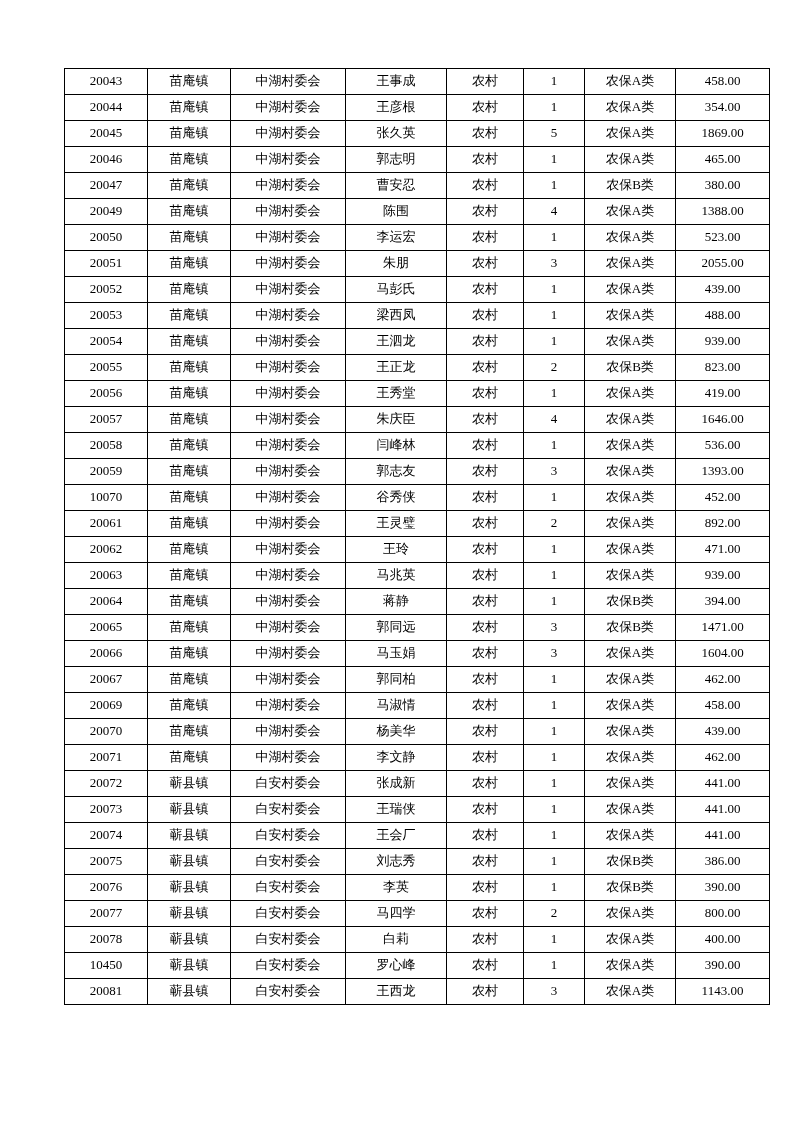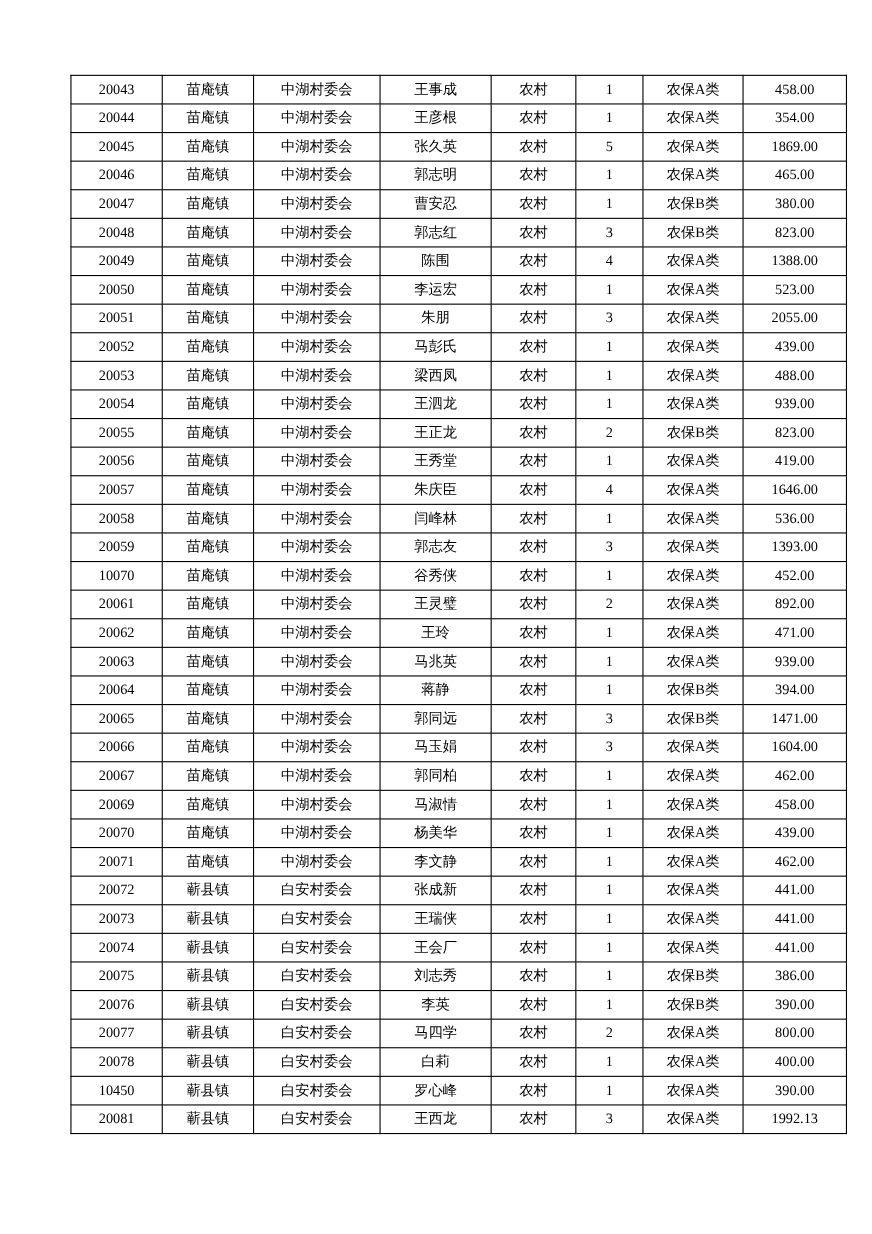--- a/index.html
+++ b/index.html
@@ -95,334 +95,324 @@
           <td class="c-id">20047</td>
           <td class="c-town">苗庵镇</td>
           <td class="c-village">中湖村委会</td>
           <td class="c-name">曹安忍</td>
           <td class="c-type">农村</td>
           <td class="c-count">1</td>
           <td class="c-cat">农保B类</td>
           <td class="c-amount">380.00</td>
         </tr>
         <tr>
-          <td class="c-id">20048</td>
-          <td class="c-town">苗庵镇</td>
-          <td class="c-village">中湖村委会</td>
-          <td class="c-name">郭志红</td>
+          <td class="c-id">20049</td>
+          <td class="c-town">苗庵镇</td>
+          <td class="c-village">中湖村委会</td>
+          <td class="c-name">陈围</td>
+          <td class="c-type">农村</td>
+          <td class="c-count">4</td>
+          <td class="c-cat">农保A类</td>
+          <td class="c-amount">1388.00</td>
+        </tr>
+        <tr>
+          <td class="c-id">20050</td>
+          <td class="c-town">苗庵镇</td>
+          <td class="c-village">中湖村委会</td>
+          <td class="c-name">李运宏</td>
+          <td class="c-type">农村</td>
+          <td class="c-count">1</td>
+          <td class="c-cat">农保A类</td>
+          <td class="c-amount">523.00</td>
+        </tr>
+        <tr>
+          <td class="c-id">20051</td>
+          <td class="c-town">苗庵镇</td>
+          <td class="c-village">中湖村委会</td>
+          <td class="c-name">朱朋</td>
           <td class="c-type">农村</td>
           <td class="c-count">3</td>
+          <td class="c-cat">农保A类</td>
+          <td class="c-amount">2055.00</td>
+        </tr>
+        <tr>
+          <td class="c-id">20052</td>
+          <td class="c-town">苗庵镇</td>
+          <td class="c-village">中湖村委会</td>
+          <td class="c-name">马彭氏</td>
+          <td class="c-type">农村</td>
+          <td class="c-count">1</td>
+          <td class="c-cat">农保A类</td>
+          <td class="c-amount">439.00</td>
+        </tr>
+        <tr>
+          <td class="c-id">20053</td>
+          <td class="c-town">苗庵镇</td>
+          <td class="c-village">中湖村委会</td>
+          <td class="c-name">梁西凤</td>
+          <td class="c-type">农村</td>
+          <td class="c-count">1</td>
+          <td class="c-cat">农保A类</td>
+          <td class="c-amount">488.00</td>
+        </tr>
+        <tr>
+          <td class="c-id">20054</td>
+          <td class="c-town">苗庵镇</td>
+          <td class="c-village">中湖村委会</td>
+          <td class="c-name">王泗龙</td>
+          <td class="c-type">农村</td>
+          <td class="c-count">1</td>
+          <td class="c-cat">农保A类</td>
+          <td class="c-amount">939.00</td>
+        </tr>
+        <tr>
+          <td class="c-id">20055</td>
+          <td class="c-town">苗庵镇</td>
+          <td class="c-village">中湖村委会</td>
+          <td class="c-name">王正龙</td>
+          <td class="c-type">农村</td>
+          <td class="c-count">2</td>
           <td class="c-cat">农保B类</td>
           <td class="c-amount">823.00</td>
         </tr>
         <tr>
-          <td class="c-id">20049</td>
-          <td class="c-town">苗庵镇</td>
-          <td class="c-village">中湖村委会</td>
-          <td class="c-name">陈围</td>
+          <td class="c-id">20056</td>
+          <td class="c-town">苗庵镇</td>
+          <td class="c-village">中湖村委会</td>
+          <td class="c-name">王秀堂</td>
+          <td class="c-type">农村</td>
+          <td class="c-count">1</td>
+          <td class="c-cat">农保A类</td>
+          <td class="c-amount">419.00</td>
+        </tr>
+        <tr>
+          <td class="c-id">20057</td>
+          <td class="c-town">苗庵镇</td>
+          <td class="c-village">中湖村委会</td>
+          <td class="c-name">朱庆臣</td>
           <td class="c-type">农村</td>
           <td class="c-count">4</td>
           <td class="c-cat">农保A类</td>
-          <td class="c-amount">1388.00</td>
-        </tr>
-        <tr>
-          <td class="c-id">20050</td>
-          <td class="c-town">苗庵镇</td>
-          <td class="c-village">中湖村委会</td>
-          <td class="c-name">李运宏</td>
-          <td class="c-type">农村</td>
-          <td class="c-count">1</td>
-          <td class="c-cat">农保A类</td>
-          <td class="c-amount">523.00</td>
-        </tr>
-        <tr>
-          <td class="c-id">20051</td>
-          <td class="c-town">苗庵镇</td>
-          <td class="c-village">中湖村委会</td>
-          <td class="c-name">朱朋</td>
+          <td class="c-amount">1646.00</td>
+        </tr>
+        <tr>
+          <td class="c-id">20058</td>
+          <td class="c-town">苗庵镇</td>
+          <td class="c-village">中湖村委会</td>
+          <td class="c-name">闫峰林</td>
+          <td class="c-type">农村</td>
+          <td class="c-count">1</td>
+          <td class="c-cat">农保A类</td>
+          <td class="c-amount">536.00</td>
+        </tr>
+        <tr>
+          <td class="c-id">20059</td>
+          <td class="c-town">苗庵镇</td>
+          <td class="c-village">中湖村委会</td>
+          <td class="c-name">郭志友</td>
           <td class="c-type">农村</td>
           <td class="c-count">3</td>
           <td class="c-cat">农保A类</td>
-          <td class="c-amount">2055.00</td>
-        </tr>
-        <tr>
-          <td class="c-id">20052</td>
-          <td class="c-town">苗庵镇</td>
-          <td class="c-village">中湖村委会</td>
-          <td class="c-name">马彭氏</td>
+          <td class="c-amount">1393.00</td>
+        </tr>
+        <tr>
+          <td class="c-id">10070</td>
+          <td class="c-town">苗庵镇</td>
+          <td class="c-village">中湖村委会</td>
+          <td class="c-name">谷秀侠</td>
+          <td class="c-type">农村</td>
+          <td class="c-count">1</td>
+          <td class="c-cat">农保A类</td>
+          <td class="c-amount">452.00</td>
+        </tr>
+        <tr>
+          <td class="c-id">20061</td>
+          <td class="c-town">苗庵镇</td>
+          <td class="c-village">中湖村委会</td>
+          <td class="c-name">王灵璧</td>
+          <td class="c-type">农村</td>
+          <td class="c-count">2</td>
+          <td class="c-cat">农保A类</td>
+          <td class="c-amount">892.00</td>
+        </tr>
+        <tr>
+          <td class="c-id">20062</td>
+          <td class="c-town">苗庵镇</td>
+          <td class="c-village">中湖村委会</td>
+          <td class="c-name">王玲</td>
+          <td class="c-type">农村</td>
+          <td class="c-count">1</td>
+          <td class="c-cat">农保A类</td>
+          <td class="c-amount">471.00</td>
+        </tr>
+        <tr>
+          <td class="c-id">20063</td>
+          <td class="c-town">苗庵镇</td>
+          <td class="c-village">中湖村委会</td>
+          <td class="c-name">马兆英</td>
+          <td class="c-type">农村</td>
+          <td class="c-count">1</td>
+          <td class="c-cat">农保A类</td>
+          <td class="c-amount">939.00</td>
+        </tr>
+        <tr>
+          <td class="c-id">20064</td>
+          <td class="c-town">苗庵镇</td>
+          <td class="c-village">中湖村委会</td>
+          <td class="c-name">蒋静</td>
+          <td class="c-type">农村</td>
+          <td class="c-count">1</td>
+          <td class="c-cat">农保B类</td>
+          <td class="c-amount">394.00</td>
+        </tr>
+        <tr>
+          <td class="c-id">20065</td>
+          <td class="c-town">苗庵镇</td>
+          <td class="c-village">中湖村委会</td>
+          <td class="c-name">郭同远</td>
+          <td class="c-type">农村</td>
+          <td class="c-count">3</td>
+          <td class="c-cat">农保B类</td>
+          <td class="c-amount">1471.00</td>
+        </tr>
+        <tr>
+          <td class="c-id">20066</td>
+          <td class="c-town">苗庵镇</td>
+          <td class="c-village">中湖村委会</td>
+          <td class="c-name">马玉娟</td>
+          <td class="c-type">农村</td>
+          <td class="c-count">3</td>
+          <td class="c-cat">农保A类</td>
+          <td class="c-amount">1604.00</td>
+        </tr>
+        <tr>
+          <td class="c-id">20067</td>
+          <td class="c-town">苗庵镇</td>
+          <td class="c-village">中湖村委会</td>
+          <td class="c-name">郭同柏</td>
+          <td class="c-type">农村</td>
+          <td class="c-count">1</td>
+          <td class="c-cat">农保A类</td>
+          <td class="c-amount">462.00</td>
+        </tr>
+        <tr>
+          <td class="c-id">20069</td>
+          <td class="c-town">苗庵镇</td>
+          <td class="c-village">中湖村委会</td>
+          <td class="c-name">马淑情</td>
+          <td class="c-type">农村</td>
+          <td class="c-count">1</td>
+          <td class="c-cat">农保A类</td>
+          <td class="c-amount">458.00</td>
+        </tr>
+        <tr>
+          <td class="c-id">20070</td>
+          <td class="c-town">苗庵镇</td>
+          <td class="c-village">中湖村委会</td>
+          <td class="c-name">杨美华</td>
           <td class="c-type">农村</td>
           <td class="c-count">1</td>
           <td class="c-cat">农保A类</td>
           <td class="c-amount">439.00</td>
         </tr>
         <tr>
-          <td class="c-id">20053</td>
-          <td class="c-town">苗庵镇</td>
-          <td class="c-village">中湖村委会</td>
-          <td class="c-name">梁西凤</td>
-          <td class="c-type">农村</td>
-          <td class="c-count">1</td>
-          <td class="c-cat">农保A类</td>
-          <td class="c-amount">488.00</td>
-        </tr>
-        <tr>
-          <td class="c-id">20054</td>
-          <td class="c-town">苗庵镇</td>
-          <td class="c-village">中湖村委会</td>
-          <td class="c-name">王泗龙</td>
-          <td class="c-type">农村</td>
-          <td class="c-count">1</td>
-          <td class="c-cat">农保A类</td>
-          <td class="c-amount">939.00</td>
-        </tr>
-        <tr>
-          <td class="c-id">20055</td>
-          <td class="c-town">苗庵镇</td>
-          <td class="c-village">中湖村委会</td>
-          <td class="c-name">王正龙</td>
+          <td class="c-id">20071</td>
+          <td class="c-town">苗庵镇</td>
+          <td class="c-village">中湖村委会</td>
+          <td class="c-name">李文静</td>
+          <td class="c-type">农村</td>
+          <td class="c-count">1</td>
+          <td class="c-cat">农保A类</td>
+          <td class="c-amount">462.00</td>
+        </tr>
+        <tr>
+          <td class="c-id">20072</td>
+          <td class="c-town">蕲县镇</td>
+          <td class="c-village">白安村委会</td>
+          <td class="c-name">张成新</td>
+          <td class="c-type">农村</td>
+          <td class="c-count">1</td>
+          <td class="c-cat">农保A类</td>
+          <td class="c-amount">441.00</td>
+        </tr>
+        <tr>
+          <td class="c-id">20073</td>
+          <td class="c-town">蕲县镇</td>
+          <td class="c-village">白安村委会</td>
+          <td class="c-name">王瑞侠</td>
+          <td class="c-type">农村</td>
+          <td class="c-count">1</td>
+          <td class="c-cat">农保A类</td>
+          <td class="c-amount">441.00</td>
+        </tr>
+        <tr>
+          <td class="c-id">20074</td>
+          <td class="c-town">蕲县镇</td>
+          <td class="c-village">白安村委会</td>
+          <td class="c-name">王会厂</td>
+          <td class="c-type">农村</td>
+          <td class="c-count">1</td>
+          <td class="c-cat">农保A类</td>
+          <td class="c-amount">441.00</td>
+        </tr>
+        <tr>
+          <td class="c-id">20075</td>
+          <td class="c-town">蕲县镇</td>
+          <td class="c-village">白安村委会</td>
+          <td class="c-name">刘志秀</td>
+          <td class="c-type">农村</td>
+          <td class="c-count">1</td>
+          <td class="c-cat">农保B类</td>
+          <td class="c-amount">386.00</td>
+        </tr>
+        <tr>
+          <td class="c-id">20076</td>
+          <td class="c-town">蕲县镇</td>
+          <td class="c-village">白安村委会</td>
+          <td class="c-name">李英</td>
+          <td class="c-type">农村</td>
+          <td class="c-count">1</td>
+          <td class="c-cat">农保B类</td>
+          <td class="c-amount">390.00</td>
+        </tr>
+        <tr>
+          <td class="c-id">20077</td>
+          <td class="c-town">蕲县镇</td>
+          <td class="c-village">白安村委会</td>
+          <td class="c-name">马四学</td>
           <td class="c-type">农村</td>
           <td class="c-count">2</td>
-          <td class="c-cat">农保B类</td>
-          <td class="c-amount">823.00</td>
-        </tr>
-        <tr>
-          <td class="c-id">20056</td>
-          <td class="c-town">苗庵镇</td>
-          <td class="c-village">中湖村委会</td>
-          <td class="c-name">王秀堂</td>
-          <td class="c-type">农村</td>
-          <td class="c-count">1</td>
-          <td class="c-cat">农保A类</td>
-          <td class="c-amount">419.00</td>
-        </tr>
-        <tr>
-          <td class="c-id">20057</td>
-          <td class="c-town">苗庵镇</td>
-          <td class="c-village">中湖村委会</td>
-          <td class="c-name">朱庆臣</td>
-          <td class="c-type">农村</td>
-          <td class="c-count">4</td>
-          <td class="c-cat">农保A类</td>
-          <td class="c-amount">1646.00</td>
-        </tr>
-        <tr>
-          <td class="c-id">20058</td>
-          <td class="c-town">苗庵镇</td>
-          <td class="c-village">中湖村委会</td>
-          <td class="c-name">闫峰林</td>
-          <td class="c-type">农村</td>
-          <td class="c-count">1</td>
-          <td class="c-cat">农保A类</td>
-          <td class="c-amount">536.00</td>
-        </tr>
-        <tr>
-          <td class="c-id">20059</td>
-          <td class="c-town">苗庵镇</td>
-          <td class="c-village">中湖村委会</td>
-          <td class="c-name">郭志友</td>
+          <td class="c-cat">农保A类</td>
+          <td class="c-amount">800.00</td>
+        </tr>
+        <tr>
+          <td class="c-id">20078</td>
+          <td class="c-town">蕲县镇</td>
+          <td class="c-village">白安村委会</td>
+          <td class="c-name">白莉</td>
+          <td class="c-type">农村</td>
+          <td class="c-count">1</td>
+          <td class="c-cat">农保A类</td>
+          <td class="c-amount">400.00</td>
+        </tr>
+        <tr>
+          <td class="c-id">10450</td>
+          <td class="c-town">蕲县镇</td>
+          <td class="c-village">白安村委会</td>
+          <td class="c-name">罗心峰</td>
+          <td class="c-type">农村</td>
+          <td class="c-count">1</td>
+          <td class="c-cat">农保A类</td>
+          <td class="c-amount">390.00</td>
+        </tr>
+        <tr>
+          <td class="c-id">20081</td>
+          <td class="c-town">蕲县镇</td>
+          <td class="c-village">白安村委会</td>
+          <td class="c-name">王西龙</td>
           <td class="c-type">农村</td>
           <td class="c-count">3</td>
           <td class="c-cat">农保A类</td>
-          <td class="c-amount">1393.00</td>
-        </tr>
-        <tr>
-          <td class="c-id">10070</td>
-          <td class="c-town">苗庵镇</td>
-          <td class="c-village">中湖村委会</td>
-          <td class="c-name">谷秀侠</td>
-          <td class="c-type">农村</td>
-          <td class="c-count">1</td>
-          <td class="c-cat">农保A类</td>
-          <td class="c-amount">452.00</td>
-        </tr>
-        <tr>
-          <td class="c-id">20061</td>
-          <td class="c-town">苗庵镇</td>
-          <td class="c-village">中湖村委会</td>
-          <td class="c-name">王灵璧</td>
-          <td class="c-type">农村</td>
-          <td class="c-count">2</td>
-          <td class="c-cat">农保A类</td>
-          <td class="c-amount">892.00</td>
-        </tr>
-        <tr>
-          <td class="c-id">20062</td>
-          <td class="c-town">苗庵镇</td>
-          <td class="c-village">中湖村委会</td>
-          <td class="c-name">王玲</td>
-          <td class="c-type">农村</td>
-          <td class="c-count">1</td>
-          <td class="c-cat">农保A类</td>
-          <td class="c-amount">471.00</td>
-        </tr>
-        <tr>
-          <td class="c-id">20063</td>
-          <td class="c-town">苗庵镇</td>
-          <td class="c-village">中湖村委会</td>
-          <td class="c-name">马兆英</td>
-          <td class="c-type">农村</td>
-          <td class="c-count">1</td>
-          <td class="c-cat">农保A类</td>
-          <td class="c-amount">939.00</td>
-        </tr>
-        <tr>
-          <td class="c-id">20064</td>
-          <td class="c-town">苗庵镇</td>
-          <td class="c-village">中湖村委会</td>
-          <td class="c-name">蒋静</td>
-          <td class="c-type">农村</td>
-          <td class="c-count">1</td>
-          <td class="c-cat">农保B类</td>
-          <td class="c-amount">394.00</td>
-        </tr>
-        <tr>
-          <td class="c-id">20065</td>
-          <td class="c-town">苗庵镇</td>
-          <td class="c-village">中湖村委会</td>
-          <td class="c-name">郭同远</td>
-          <td class="c-type">农村</td>
-          <td class="c-count">3</td>
-          <td class="c-cat">农保B类</td>
-          <td class="c-amount">1471.00</td>
-        </tr>
-        <tr>
-          <td class="c-id">20066</td>
-          <td class="c-town">苗庵镇</td>
-          <td class="c-village">中湖村委会</td>
-          <td class="c-name">马玉娟</td>
-          <td class="c-type">农村</td>
-          <td class="c-count">3</td>
-          <td class="c-cat">农保A类</td>
-          <td class="c-amount">1604.00</td>
-        </tr>
-        <tr>
-          <td class="c-id">20067</td>
-          <td class="c-town">苗庵镇</td>
-          <td class="c-village">中湖村委会</td>
-          <td class="c-name">郭同柏</td>
-          <td class="c-type">农村</td>
-          <td class="c-count">1</td>
-          <td class="c-cat">农保A类</td>
-          <td class="c-amount">462.00</td>
-        </tr>
-        <tr>
-          <td class="c-id">20069</td>
-          <td class="c-town">苗庵镇</td>
-          <td class="c-village">中湖村委会</td>
-          <td class="c-name">马淑情</td>
-          <td class="c-type">农村</td>
-          <td class="c-count">1</td>
-          <td class="c-cat">农保A类</td>
-          <td class="c-amount">458.00</td>
-        </tr>
-        <tr>
-          <td class="c-id">20070</td>
-          <td class="c-town">苗庵镇</td>
-          <td class="c-village">中湖村委会</td>
-          <td class="c-name">杨美华</td>
-          <td class="c-type">农村</td>
-          <td class="c-count">1</td>
-          <td class="c-cat">农保A类</td>
-          <td class="c-amount">439.00</td>
-        </tr>
-        <tr>
-          <td class="c-id">20071</td>
-          <td class="c-town">苗庵镇</td>
-          <td class="c-village">中湖村委会</td>
-          <td class="c-name">李文静</td>
-          <td class="c-type">农村</td>
-          <td class="c-count">1</td>
-          <td class="c-cat">农保A类</td>
-          <td class="c-amount">462.00</td>
-        </tr>
-        <tr>
-          <td class="c-id">20072</td>
-          <td class="c-town">蕲县镇</td>
-          <td class="c-village">白安村委会</td>
-          <td class="c-name">张成新</td>
-          <td class="c-type">农村</td>
-          <td class="c-count">1</td>
-          <td class="c-cat">农保A类</td>
-          <td class="c-amount">441.00</td>
-        </tr>
-        <tr>
-          <td class="c-id">20073</td>
-          <td class="c-town">蕲县镇</td>
-          <td class="c-village">白安村委会</td>
-          <td class="c-name">王瑞侠</td>
-          <td class="c-type">农村</td>
-          <td class="c-count">1</td>
-          <td class="c-cat">农保A类</td>
-          <td class="c-amount">441.00</td>
-        </tr>
-        <tr>
-          <td class="c-id">20074</td>
-          <td class="c-town">蕲县镇</td>
-          <td class="c-village">白安村委会</td>
-          <td class="c-name">王会厂</td>
-          <td class="c-type">农村</td>
-          <td class="c-count">1</td>
-          <td class="c-cat">农保A类</td>
-          <td class="c-amount">441.00</td>
-        </tr>
-        <tr>
-          <td class="c-id">20075</td>
-          <td class="c-town">蕲县镇</td>
-          <td class="c-village">白安村委会</td>
-          <td class="c-name">刘志秀</td>
-          <td class="c-type">农村</td>
-          <td class="c-count">1</td>
-          <td class="c-cat">农保B类</td>
-          <td class="c-amount">386.00</td>
-        </tr>
-        <tr>
-          <td class="c-id">20076</td>
-          <td class="c-town">蕲县镇</td>
-          <td class="c-village">白安村委会</td>
-          <td class="c-name">李英</td>
-          <td class="c-type">农村</td>
-          <td class="c-count">1</td>
-          <td class="c-cat">农保B类</td>
-          <td class="c-amount">390.00</td>
-        </tr>
-        <tr>
-          <td class="c-id">20077</td>
-          <td class="c-town">蕲县镇</td>
-          <td class="c-village">白安村委会</td>
-          <td class="c-name">马四学</td>
-          <td class="c-type">农村</td>
-          <td class="c-count">2</td>
-          <td class="c-cat">农保A类</td>
-          <td class="c-amount">800.00</td>
-        </tr>
-        <tr>
-          <td class="c-id">20078</td>
-          <td class="c-town">蕲县镇</td>
-          <td class="c-village">白安村委会</td>
-          <td class="c-name">白莉</td>
-          <td class="c-type">农村</td>
-          <td class="c-count">1</td>
-          <td class="c-cat">农保A类</td>
-          <td class="c-amount">400.00</td>
-        </tr>
-        <tr>
-          <td class="c-id">10450</td>
-          <td class="c-town">蕲县镇</td>
-          <td class="c-village">白安村委会</td>
-          <td class="c-name">罗心峰</td>
-          <td class="c-type">农村</td>
-          <td class="c-count">1</td>
-          <td class="c-cat">农保A类</td>
-          <td class="c-amount">390.00</td>
-        </tr>
-        <tr>
-          <td class="c-id">20081</td>
-          <td class="c-town">蕲县镇</td>
-          <td class="c-village">白安村委会</td>
-          <td class="c-name">王西龙</td>
-          <td class="c-type">农村</td>
-          <td class="c-count">3</td>
-          <td class="c-cat">农保A类</td>
-          <td class="c-amount">1992.13</td>
+          <td class="c-amount">1143.00</td>
         </tr>
       </tbody>
   </table>
 </div>
 
 </body></html>

